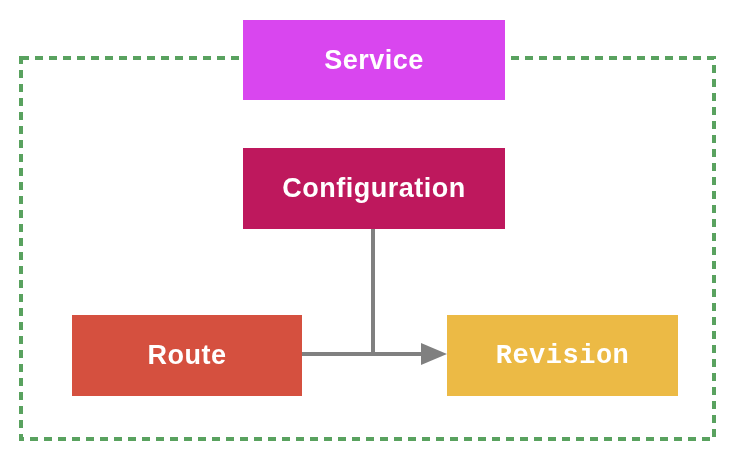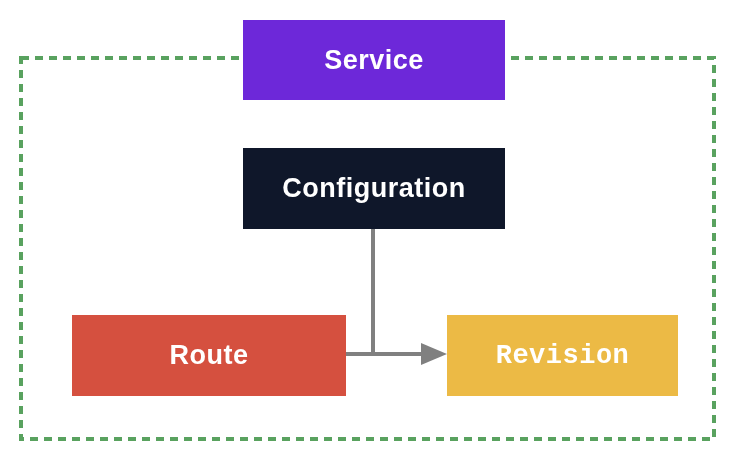--- a/index.html
+++ b/index.html
@@ -29,44 +29,44 @@
     display: flex;
     align-items: center;
     justify-content: center;
     font-weight: 700;
     font-size: 27px;
     letter-spacing: 0.5px;
     color: #ffffff;
   }
   .node-service       { left: 243px; top: 20px;  width: 262px; height: 80px; }
   .node-configuration { left: 243px; top: 148px; width: 262px; height: 81px; }
-  .node-route         { left: 72px;  top: 315px; width: 274px; height: 81px; text-align: center; }
+  .node-route         { left: 72px;  top: 315px; width: 230px; height: 81px; text-align: center; }
   .node-revision      { left: 447px; top: 315px; width: 231px; height: 81px; font-family: Liberation Mono, monospace; }
 </style>
 </head>
 <body>
 
 <div class="canvas">
 
   <svg class="connector-layer" viewBox="0 0 740 456" xmlns="http://www.w3.org/2000/svg">
 
     <rect x="21" y="58" width="693" height="381" fill="none" stroke-width="4" stroke-dasharray="8 6" stroke="#59A25F"></rect>
 
     <line x1="373" y1="229" x2="373" y2="356" stroke-width="4" stroke="#808080"></line>
 
     <line x1="302" y1="354" x2="424" y2="354" stroke-width="4" stroke="#808080"></line>
 
     <polygon points="421,343 447,354 421,365" fill="#808080"></polygon>
   </svg>
 
-  <div class="node node-service" style="background: #6d28d9;">
+  <div class="node node-service" style="background: #d946ef;">
     <span style="color: rgb(255, 255, 255);">Service</span>
   </div>
 
-  <div class="node node-configuration" style="background: #0f172a;">
+  <div class="node node-configuration" style="background: #be185d;">
     <span style="color: rgb(255, 255, 255);">Configuration</span>
   </div>
 
   <div class="node node-route" style="background: rgb(213, 80, 63);">
     <span style="color: rgb(255, 255, 255);">Route</span>
   </div>
 
   <div class="node node-revision" style="background: rgb(236, 186, 69);">
     <span style="color: rgb(255, 255, 255);">Revision</span>
   </div>

